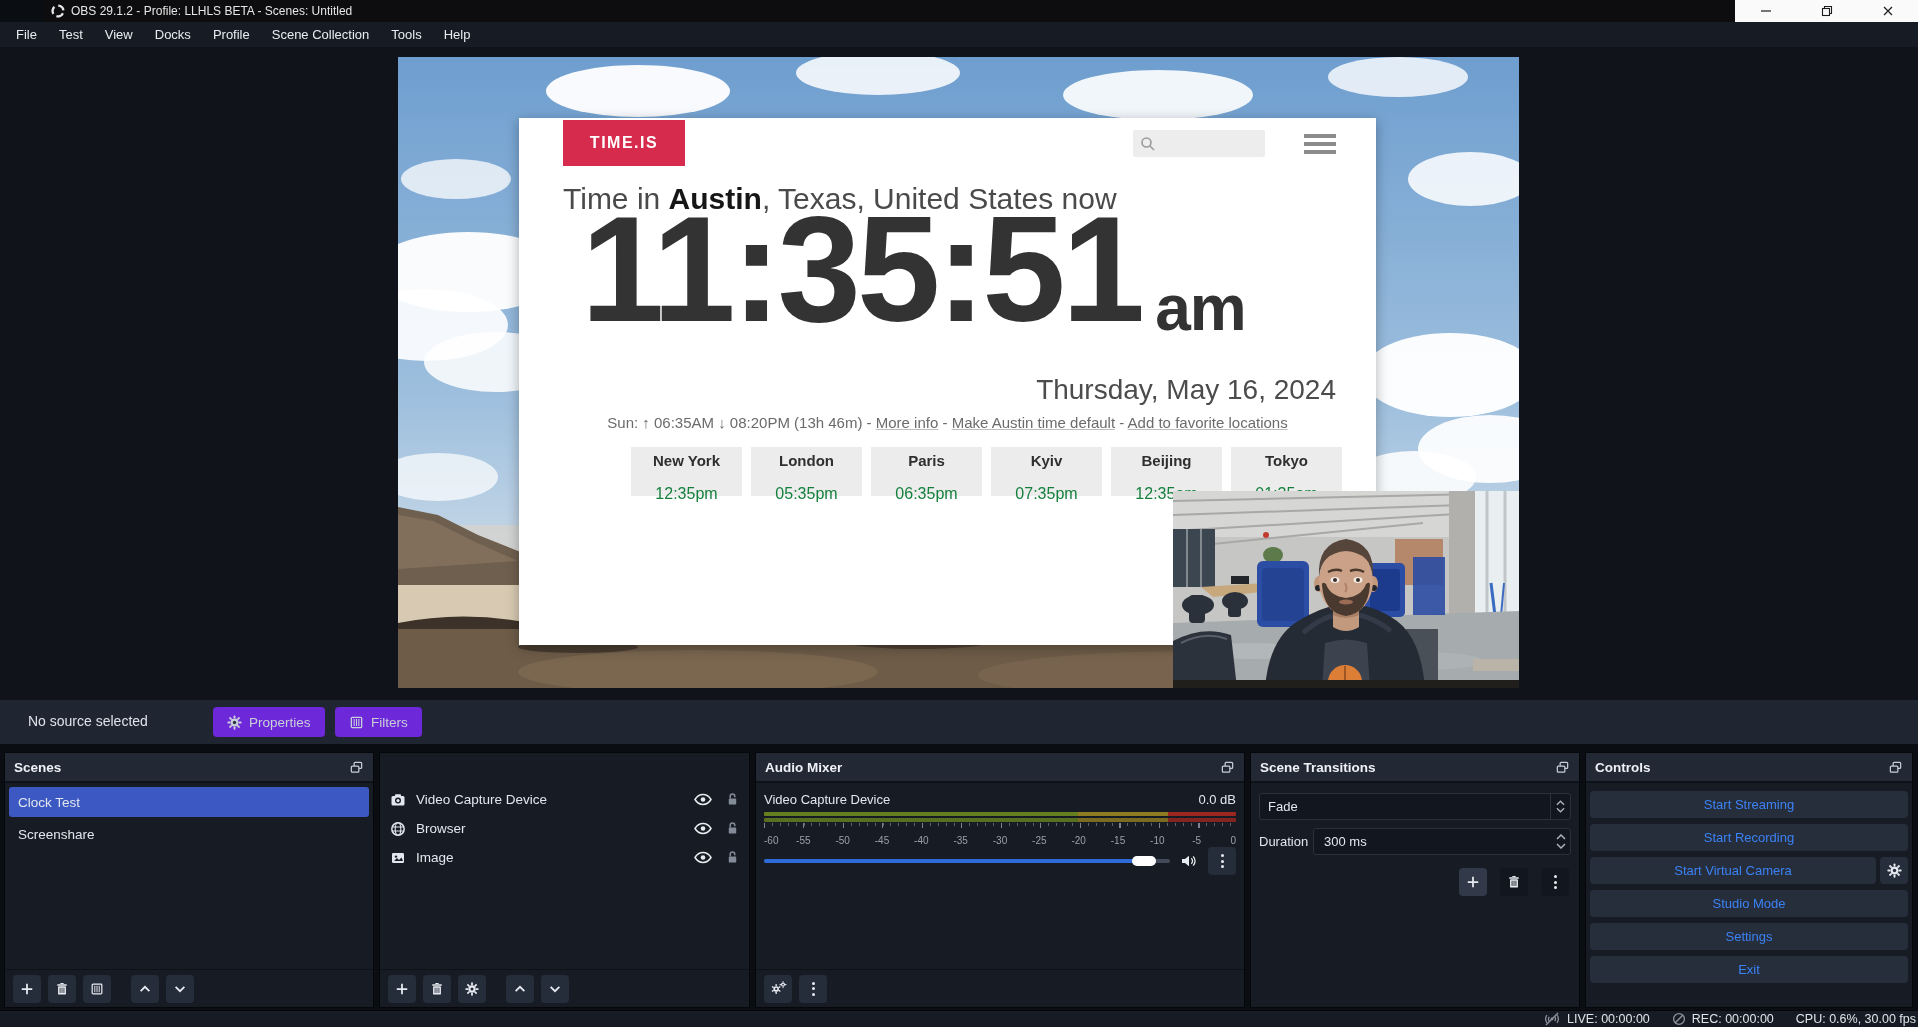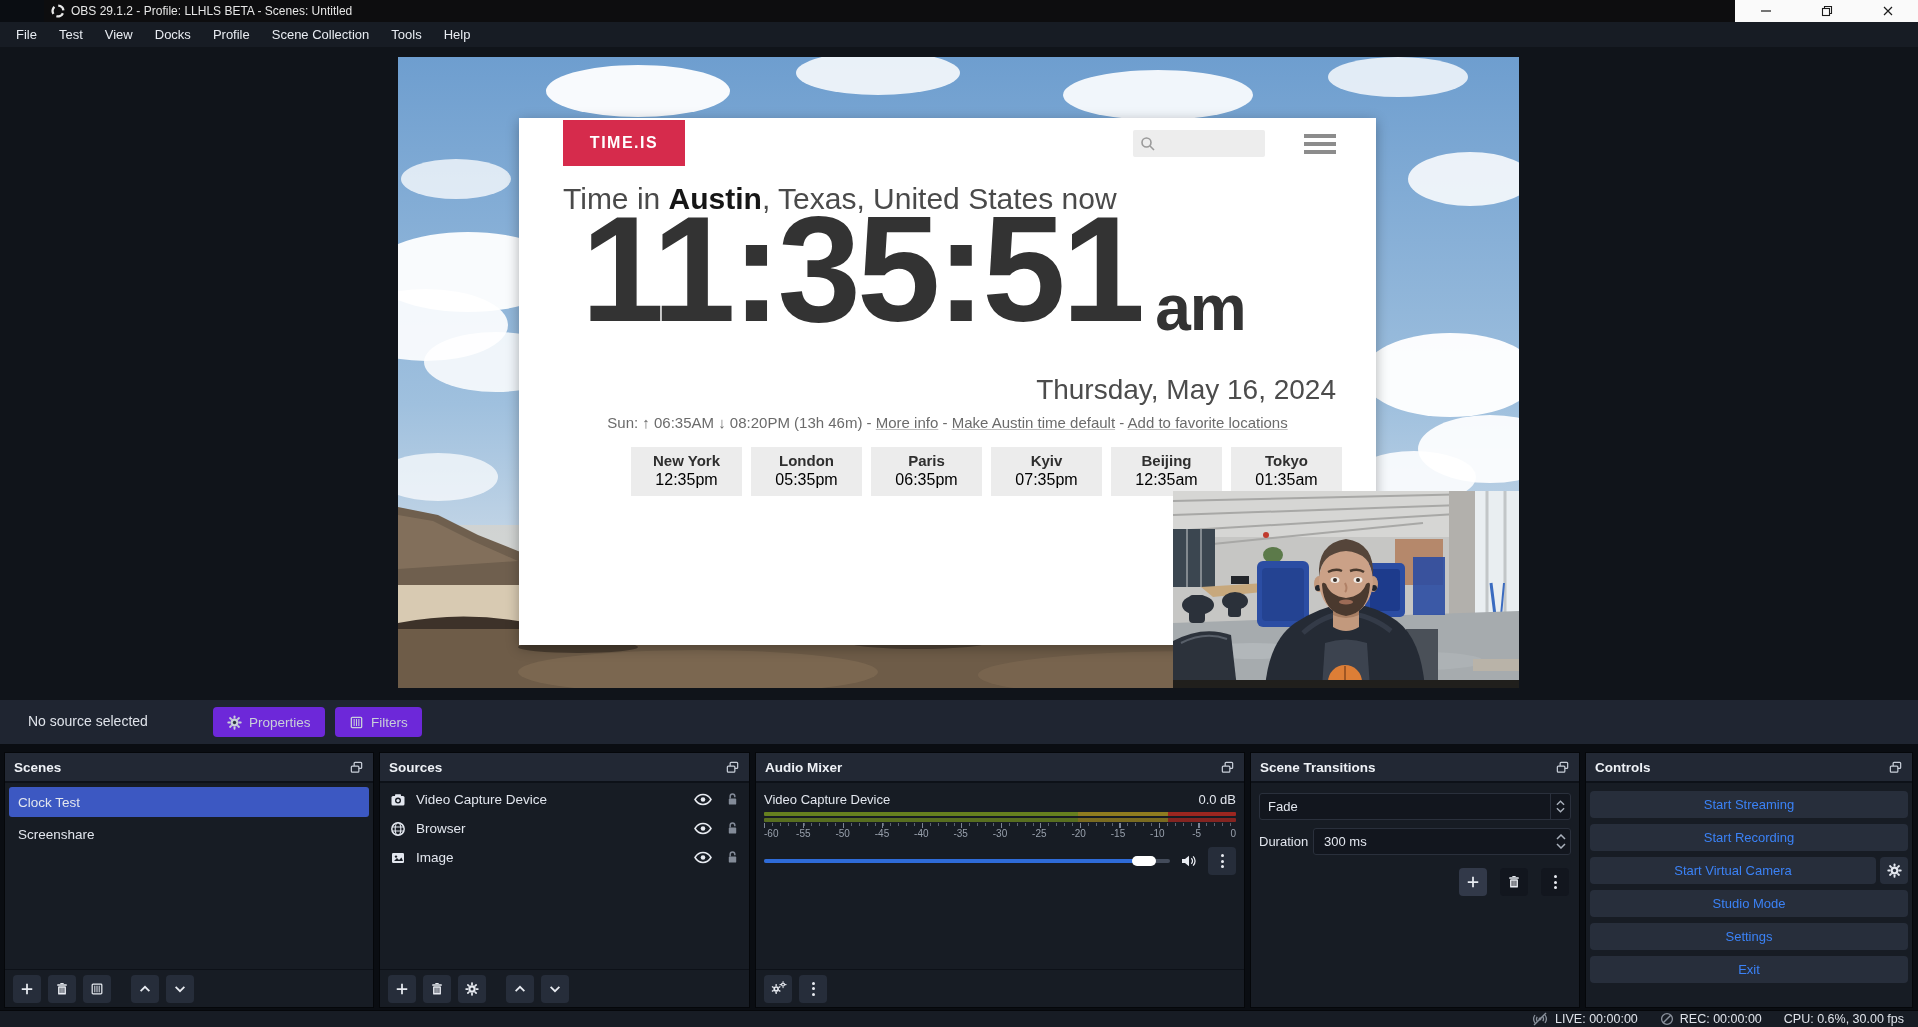--- a/index.html
+++ b/index.html
@@ -31,21 +31,21 @@
   .ti-heading b { color:#161616; }
   .ti-clockrow { position:absolute; left:62px; top:76px; display:flex; align-items:flex-end; color:#333; }
   .ti-clock { font-size:150px; font-weight:bold; line-height:1; letter-spacing:-4px; }
   .ti-ampm { font-size:64px; font-weight:bold; line-height:1; margin-left:14px; margin-bottom:4px; letter-spacing:-1px; }
   .ti-date { position:absolute; right:40px; top:256px; font-size:28px; color:#4c4c4c; }
   .ti-sun { position:absolute; left:0; right:0; top:296px; text-align:center; font-size:15px; color:#6b6b6b; white-space:nowrap; }
   .ti-sun a { color:#6b6b6b; text-decoration:underline; text-decoration-color:#bdbdbd; }
   .ti-cities { position:absolute; left:112px; top:329px; display:flex; gap:9px; }
   .ti-city { width:111px; height:49px; background:#ececec; text-align:center; padding-top:5px; }
   .ti-city-name { font-size:15px; font-weight:bold; color:#2f2f2f; }
-  .ti-city-time { font-size:16px; color:#000000; margin-top:2px; }
+  .ti-city-time { font-size:16px; color:#15803d; margin-top:16px; }
   .webcam { position:absolute; left:775px; top:434px; width:346px; height:197px; }
 
   
   .context-bar { position:absolute; top:700px; left:0; right:0; height:44px; background:#1f2531; }
   .ctx-status { position:absolute; left:28px; top:13px; font-size:14px; color:#dfe3ea; }
   .ctx-btn { position:absolute; top:7px; height:30px; background:#6d28d9; border-radius:4px; display:flex; align-items:center; gap:7px; padding:0 14px; color:#c9cfd9; font-size:13.5px; }
   .ctx-btn.properties { left:213px; }
   .ctx-btn.filters { left:335px; }
 
   
@@ -69,21 +69,21 @@
   .mixer-body { padding:7px 8px 0; }
   .mixer-row1 { display:flex; font-size:13px; color:#e2e6ee; }
   .meter-bar { height:4px; border-radius:1px;
     background:linear-gradient(to right,#66801f 0,#66801f 66.5%,#8f7c20 66.5%,#8f7c20 85.5%,#9c2620 85.5%,#9c2620 100%); }
   .meter-bar.b2 { margin-top:2px; opacity:.82; }
   .ruler { position:relative; height:17px; margin-top:1px; }
   .ruler::before { content:""; position:absolute; left:0; right:0; top:0; height:3px;
     background-image:repeating-linear-gradient(to right,#5b6270 0 1px,transparent 1px 7.9px); }
   .ruler::after { content:""; position:absolute; left:0; right:0; top:0; height:5px;
     background-image:repeating-linear-gradient(to right,#7d8594 0 1px,transparent 1px 39.5px); }
-  .tick { position:absolute; top:5px; font-size:10px; color:#98a0ac; transform:translateX(-50%); }
+  .tick { position:absolute; top:12px; font-size:10px; color:#98a0ac; transform:translateX(-50%); }
   .tick.first { transform:none; }
   .tick.last { transform:translateX(-100%); }
   .slider-row { display:flex; align-items:center; gap:10px; margin-top:7px; }
   .slider { flex:1; height:4px; background:#434b5a; border-radius:2px; position:relative; }
   .slider-fill { position:absolute; left:0; top:0; bottom:0; width:93.5%; background:#2e6bd8; border-radius:2px; }
   .slider-handle { position:absolute; left:93.5%; top:50%; transform:translate(-50%,-50%); width:24px; height:10px; background:#fff; border-radius:5px; }
   .spk { color:#e8ebf1; display:flex; }
 
   
   .kebab { display:flex; flex-direction:column; gap:2.5px; align-items:center; }
@@ -103,21 +103,21 @@
   .tr-actions .dark-btn { background:#12161e; }
 
   
   .controls-body { padding:6px 4px 0; }
   .ctl-btn { height:27px; background:#272e3b; border-radius:4px; color:#3b82f6; font-size:13px; display:flex; align-items:center; justify-content:center; margin-bottom:6px; }
   .ctl-vc-row { display:flex; gap:4px; margin-bottom:6px; }
   .ctl-vc-row .ctl-btn { flex:1; margin-bottom:0; }
   .ctl-gear { width:28px; height:27px; background:#272e3b; border-radius:4px; display:flex; align-items:center; justify-content:center; color:#e4e8ef; }
 
   
-  .statusbar { position:absolute; bottom:0; left:0; right:0; height:17px; background:#171c24; border-top:1px solid #05070a; display:flex; align-items:center; justify-content:flex-end; font-size:12.5px; color:#dfe3ea; padding-right:14px; }
+  .statusbar { position:absolute; bottom:0; left:0; right:0; height:17px; background:#171c24; border-top:1px solid #05070a; display:flex; align-items:center; justify-content:flex-end; font-size:12.5px; color:#dfe3ea; padding-right:2px; }
   .sb-group { display:flex; align-items:center; gap:6px; margin-left:22px; }
 
   svg { display:block; }
 </style>
 </head>
 <body>
 
 <div class="app">
 
   <div class="titlebar">
@@ -404,27 +404,20 @@
         </div>
       <div class="tool-btn">
           <svg width="14" height="14" viewBox="0 0 16 16" fill="none" stroke="currentColor" stroke-width="2">
             <path d="M3 5.5 8 10.5 13 5.5"></path>
           </svg>
         </div>
     </div>
   </div>
 
   <div class="dock" style="left:379px;width:371px;">
-    <div class="dock-header">
-      <span>Sources</span>
-      <svg width="15" height="15" viewBox="0 0 16 16" fill="none" stroke="#c9cfd9" stroke-width="1.3">
-          <rect x="5.5" y="2.5" width="8" height="6.5" rx="1"></rect>
-          <rect x="2.5" y="6.5" width="8" height="6.5" rx="1" fill="#222834"></rect>
-        </svg>
-    </div>
     <div class="dock-body">
       <div class="source-row">
         <svg width="16" height="16" viewBox="0 0 16 16" fill="#e2e6ee">
             <rect x="1.5" y="4" width="13" height="9.5" rx="1.5"></rect>
             <rect x="5" y="2.3" width="6" height="2" rx="0.8"></rect>
             <circle cx="8" cy="8.6" r="3" fill="#171c24"></circle>
             <circle cx="8" cy="8.6" r="1.6" fill="#e2e6ee"></circle>
           </svg>
         <span>Video Capture Device</span>
           <span class="row-spacer"></span>

